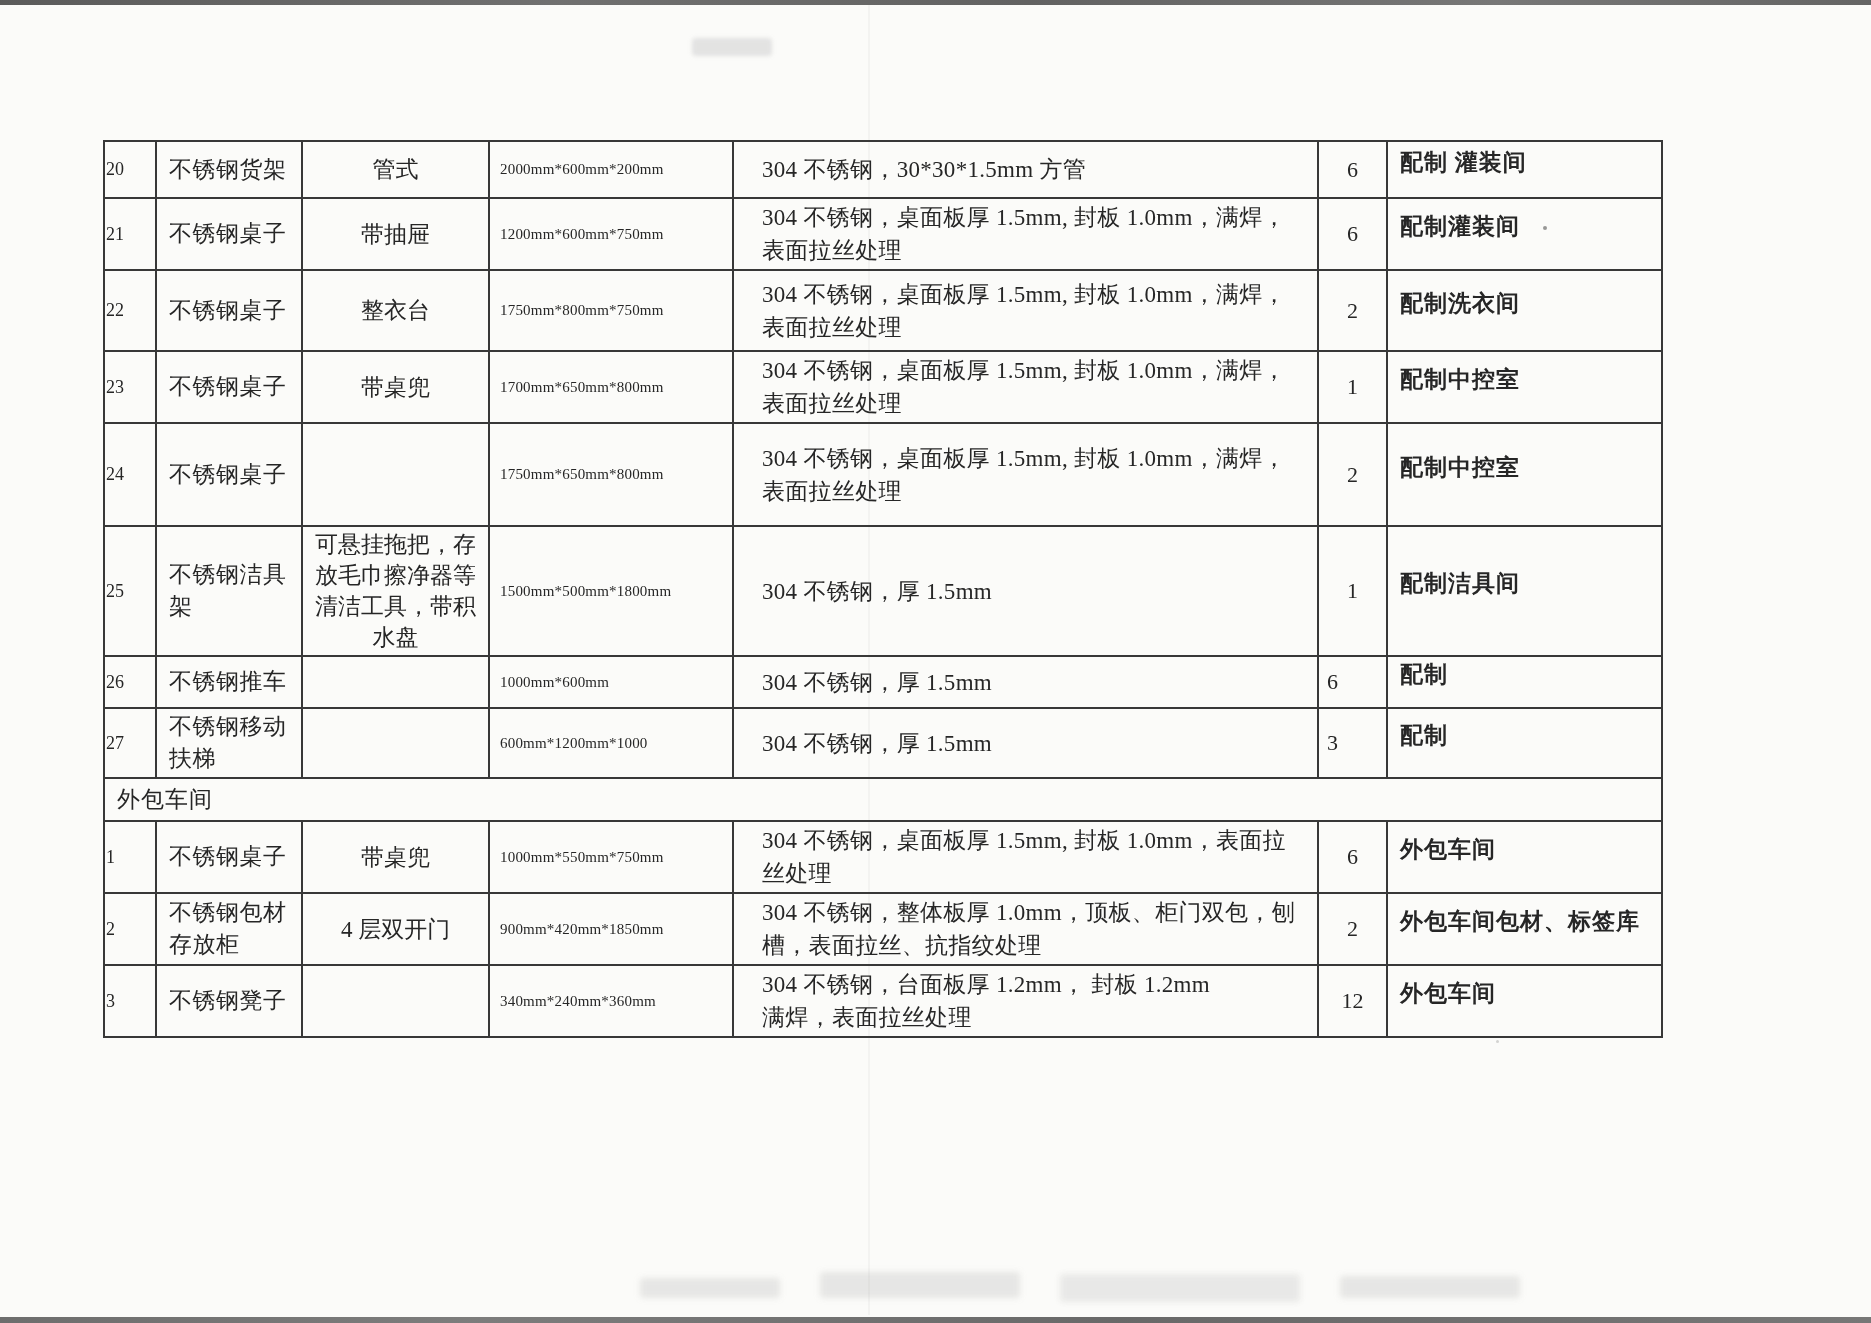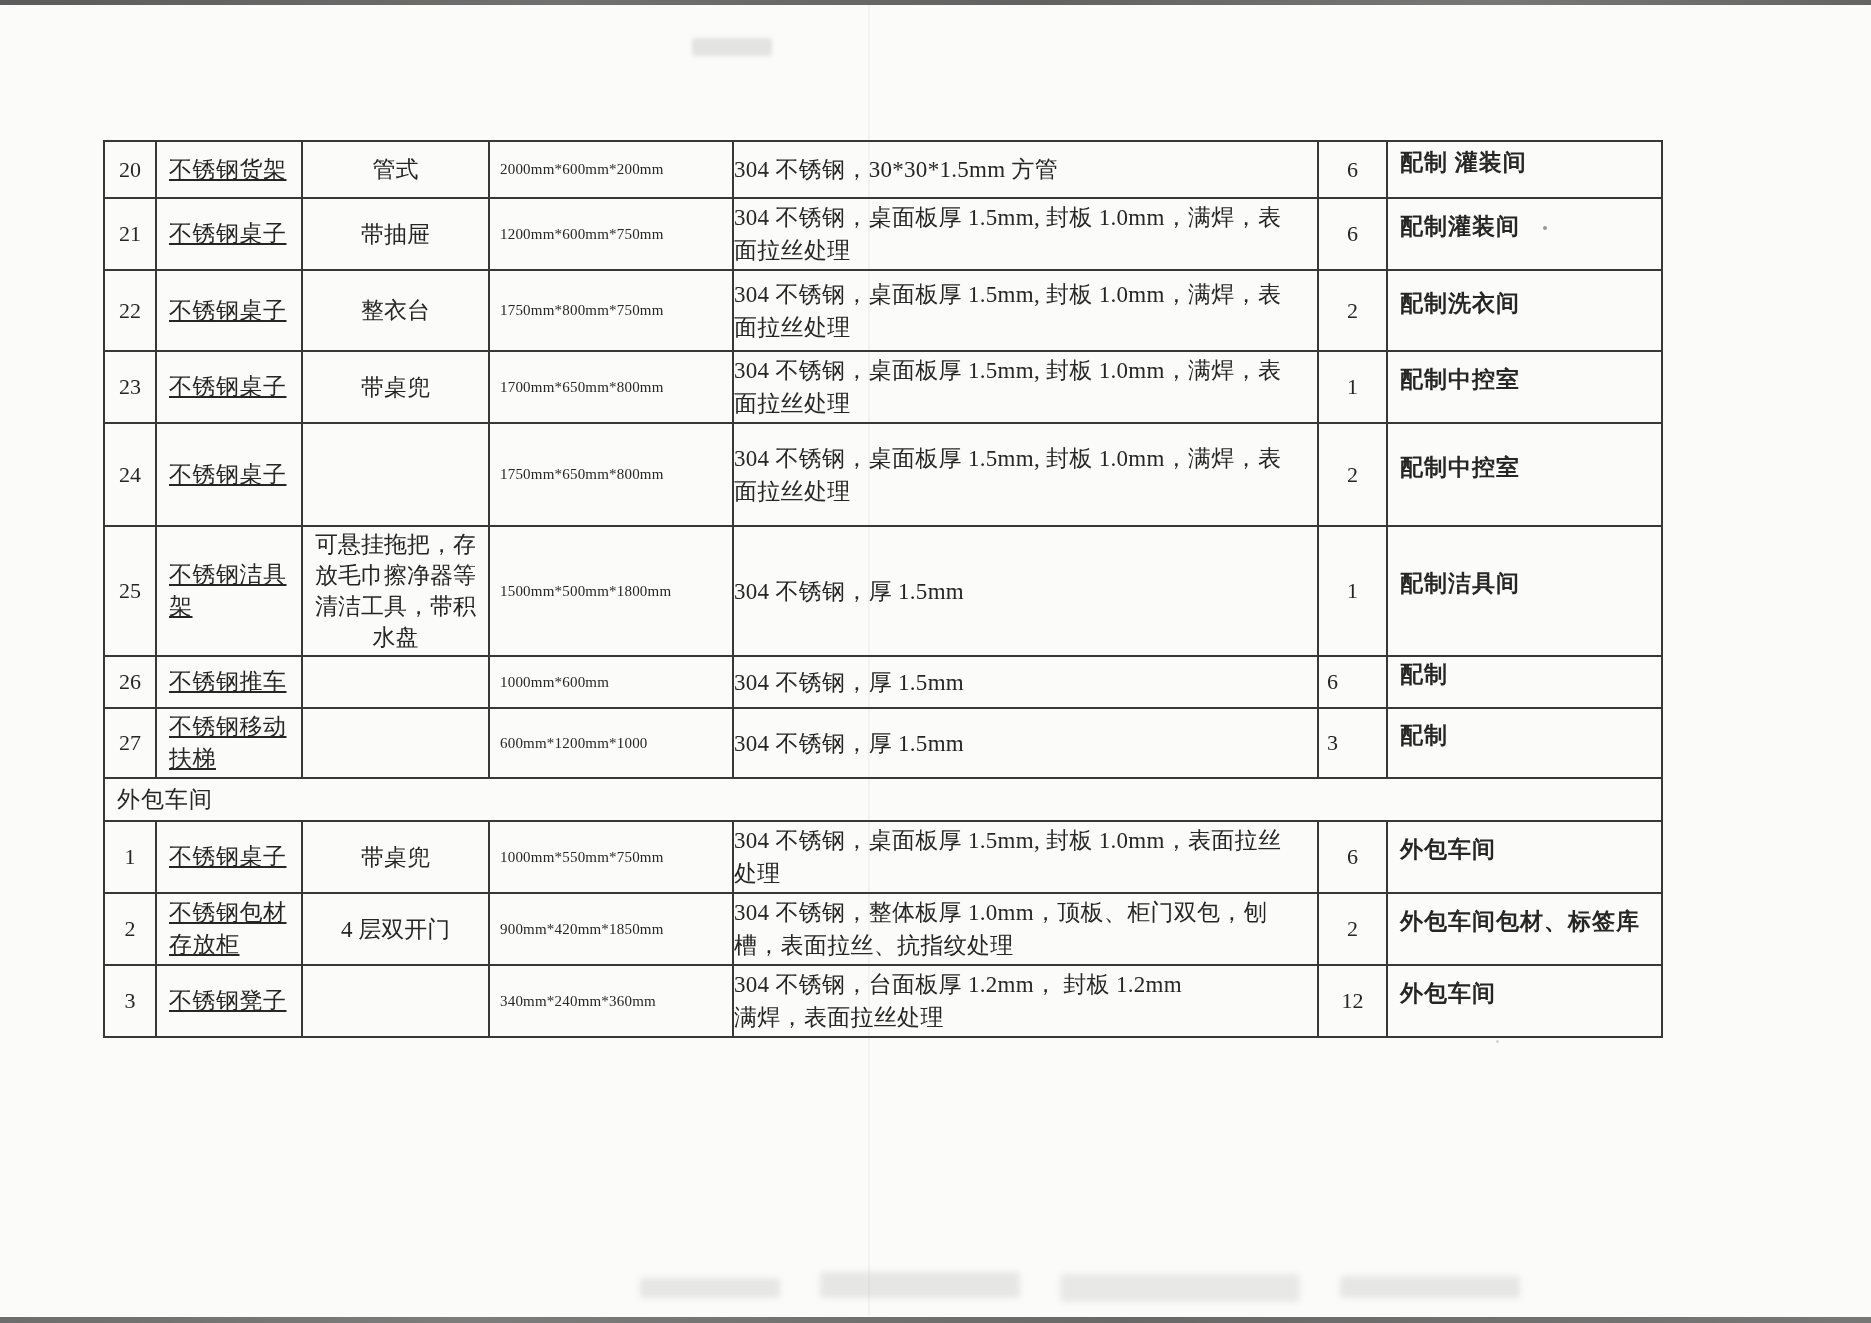--- a/index.html
+++ b/index.html
@@ -39,25 +39,25 @@
     width:1558px;
     border-collapse:collapse;
     table-layout:fixed;
     font-size:23px;
   }
   .spec-table td{
     border:2px solid #383838;
     vertical-align:middle;
     overflow:hidden;
   }
-  .c-no{text-align:center;font-size:22px;}
-  .c-name{padding:2px 6px 2px 12px;line-height:32px;letter-spacing:.5px;text-decoration:underline;}
+  .c-no{font-size:18px;}
+  .c-name{padding:2px 6px 2px 12px;line-height:32px;letter-spacing:.5px;}
   .c-spec{text-align:center;padding:2px 10px;line-height:31px;margin-top:41px;}
   .c-dims{padding:2px 12px 2px 10px;font-size:15px;letter-spacing:.2px;}
-  .c-desc{padding:2px 16px 2px 0;line-height:33px;white-space:pre-line;letter-spacing:.3px;}
+  .c-desc{padding:2px 16px 2px 28px;line-height:33px;white-space:pre-line;letter-spacing:.3px;}
   .c-qty{text-align:center;font-size:22px;}
   .c-qty.qty-left{text-align:left;padding-left:8px;}
   .c-loc{padding:2px 6px 16px 12px;line-height:32px;letter-spacing:1px;font-weight:bold;}
   .c-section{padding:2px 6px 2px 12px;letter-spacing:1px;}
 </style>
 </head>
 <body>
 
 <div class="scan-edge-top"></div>
 <div class="scan-edge-bottom"></div>

